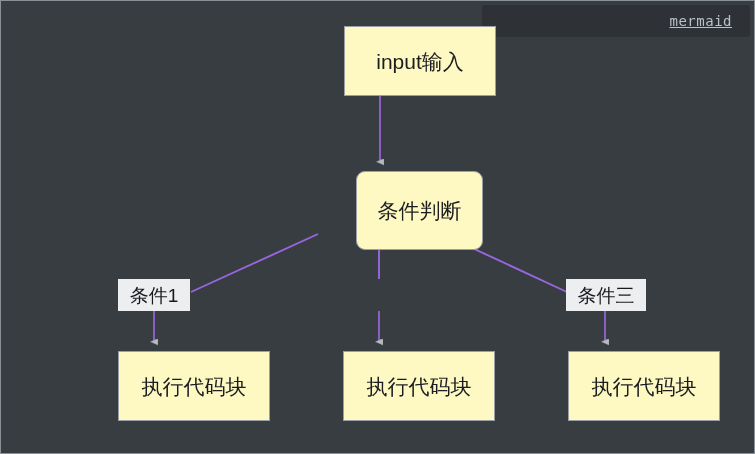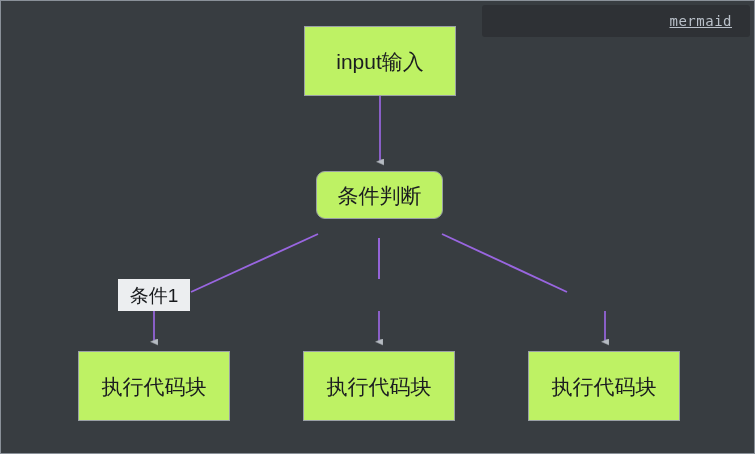--- a/index.html
+++ b/index.html
@@ -53,35 +53,36 @@
     left: 0;
     top: 0;
     width: 755px;
     height: 454px;
     overflow: visible;
   }
 
   
   .node {
     position: absolute;
-    background: #bef264;
+    background: #fef9c3;
     border: 1px solid #9aa0a6;
     box-sizing: border-box;
     display: flex;
     align-items: center;
     justify-content: center;
     color: #1b1d20;
     font-size: 21px;
     line-height: 1;
     white-space: nowrap;
+    margin-left: 40px;
   }
   .node.rounded { border-radius: 9px; }
 
   #node-input   { left: 303px; top: 25px;  width: 152px; height: 70px; }
-  #node-cond    { left: 315px; top: 170px; width: 127px; height: 48px; }
+  #node-cond    { left: 315px; top: 170px; width: 127px; height: 79px; }
   #node-exec-1  { left: 77px;  top: 350px; width: 152px; height: 70px; }
   #node-exec-2  { left: 302px; top: 350px; width: 152px; height: 70px; }
   #node-exec-3  { left: 527px; top: 350px; width: 152px; height: 70px; }
 
   
   .edge-label {
     position: absolute;
     background: #eceef0;
     color: #17191c;
     font-size: 19px;
@@ -141,15 +142,16 @@
 
     <div class="node" id="node-exec-1">执行代码块</div>
 
     <div class="node" id="node-exec-2">执行代码块</div>
 
     <div class="node" id="node-exec-3">执行代码块</div>
 
     <div class="edge-label" id="label-cond-1">条件1</div>
 
 
+    <div class="edge-label" id="label-cond-3">条件三</div>
 
   </div>
 </div>
 
 </body></html>

